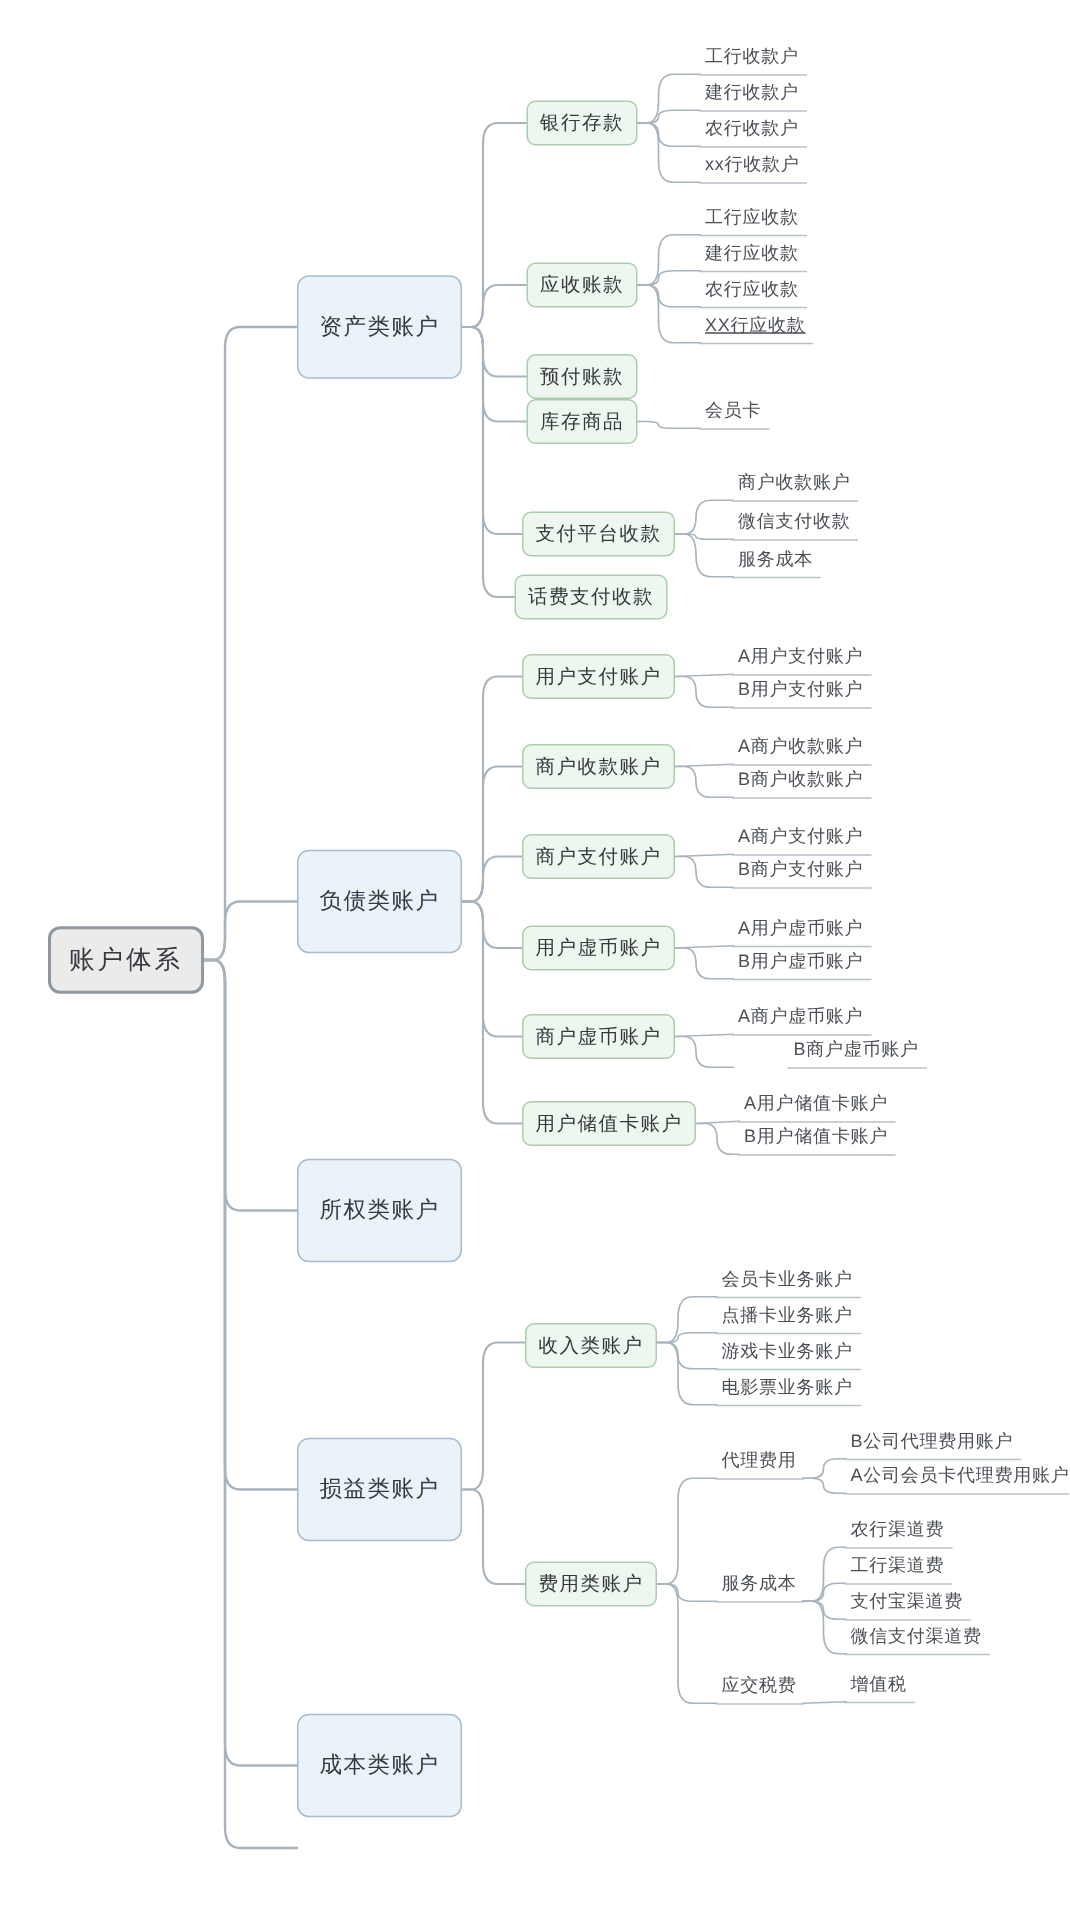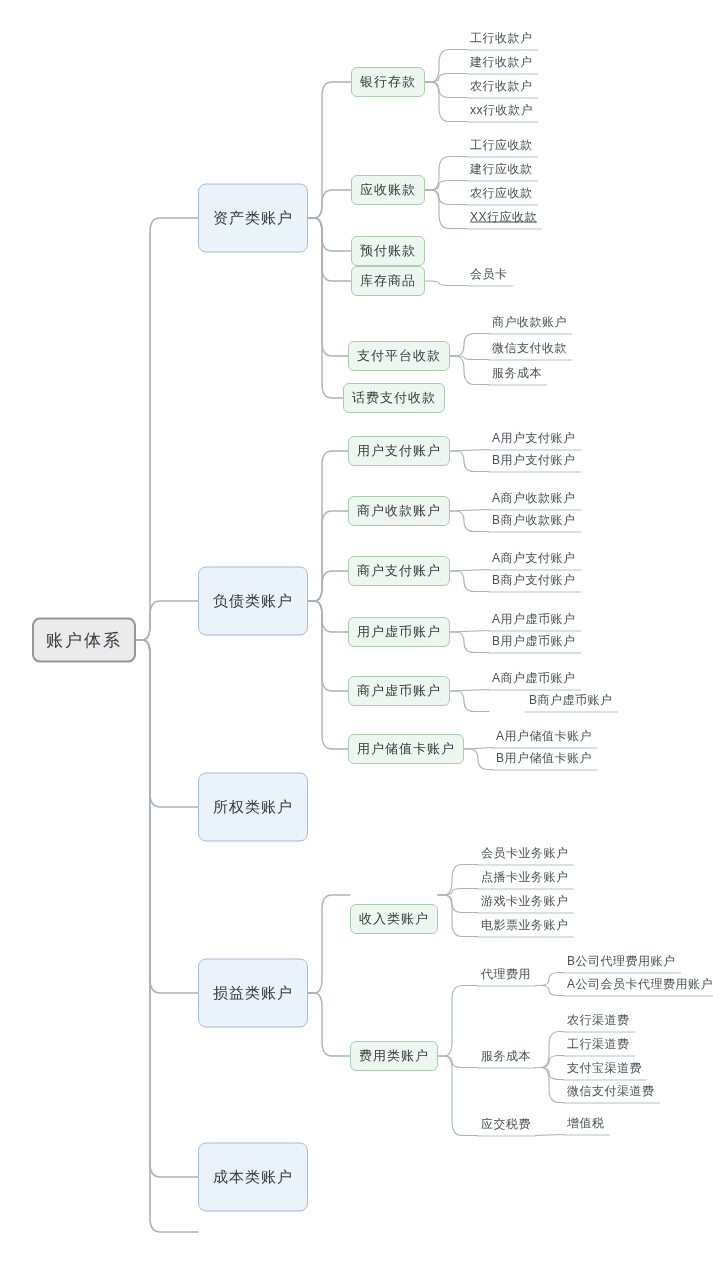--- a/index.html
+++ b/index.html
@@ -136,21 +136,21 @@
     <div class="node plain" style="left: 488px; top: 621px;">A用户虚币账户</div>
     <div class="node plain" style="left: 488px; top: 643px;">B用户虚币账户</div>
     <div class="node secondary" style="left: 399px; top: 691px;">商户虚币账户</div>
     <div class="node plain" style="left: 488px; top: 680px;">A商户虚币账户</div>
     <div class="node plain" style="left: 488px; top: 702px; margin-left: 37px;">B商户虚币账户</div>
     <div class="node secondary" style="left: 406px; top: 749px;">用户储值卡账户</div>
     <div class="node plain" style="left: 492px; top: 738px;">A用户储值卡账户</div>
     <div class="node plain" style="left: 492px; top: 760px;">B用户储值卡账户</div>
     <div class="node primary" style="left: 253px; top: 807px;">所权类账户</div>
     <div class="node primary" style="left: 253px; top: 993px;">损益类账户</div>
-    <div class="node secondary" style="left: 394px; top: 919px;">收入类账户</div>
+    <div class="node secondary" style="left: 394px; top: 897px;">收入类账户</div>
     <div class="node plain" style="left: 477px; top: 855px;">会员卡业务账户</div>
     <div class="node plain" style="left: 477px; top: 879px;">点播卡业务账户</div>
     <div class="node plain" style="left: 477px; top: 903px;">游戏卡业务账户</div>
     <div class="node plain" style="left: 477px; top: 927px;">电影票业务账户</div>
     <div class="node secondary" style="left: 394px; top: 1056px;">费用类账户</div>
     <div class="node plain" style="left: 477px; top: 976px;">代理费用</div>
     <div class="node plain" style="left: 563px; top: 963px;">B公司代理费用账户</div>
     <div class="node plain" style="left: 563px; top: 986px;">A公司会员卡代理费用账户</div>
     <div class="node plain" style="left: 477px; top: 1058px;">服务成本</div>
     <div class="node plain" style="left: 563px; top: 1022px;">农行渠道费</div>

